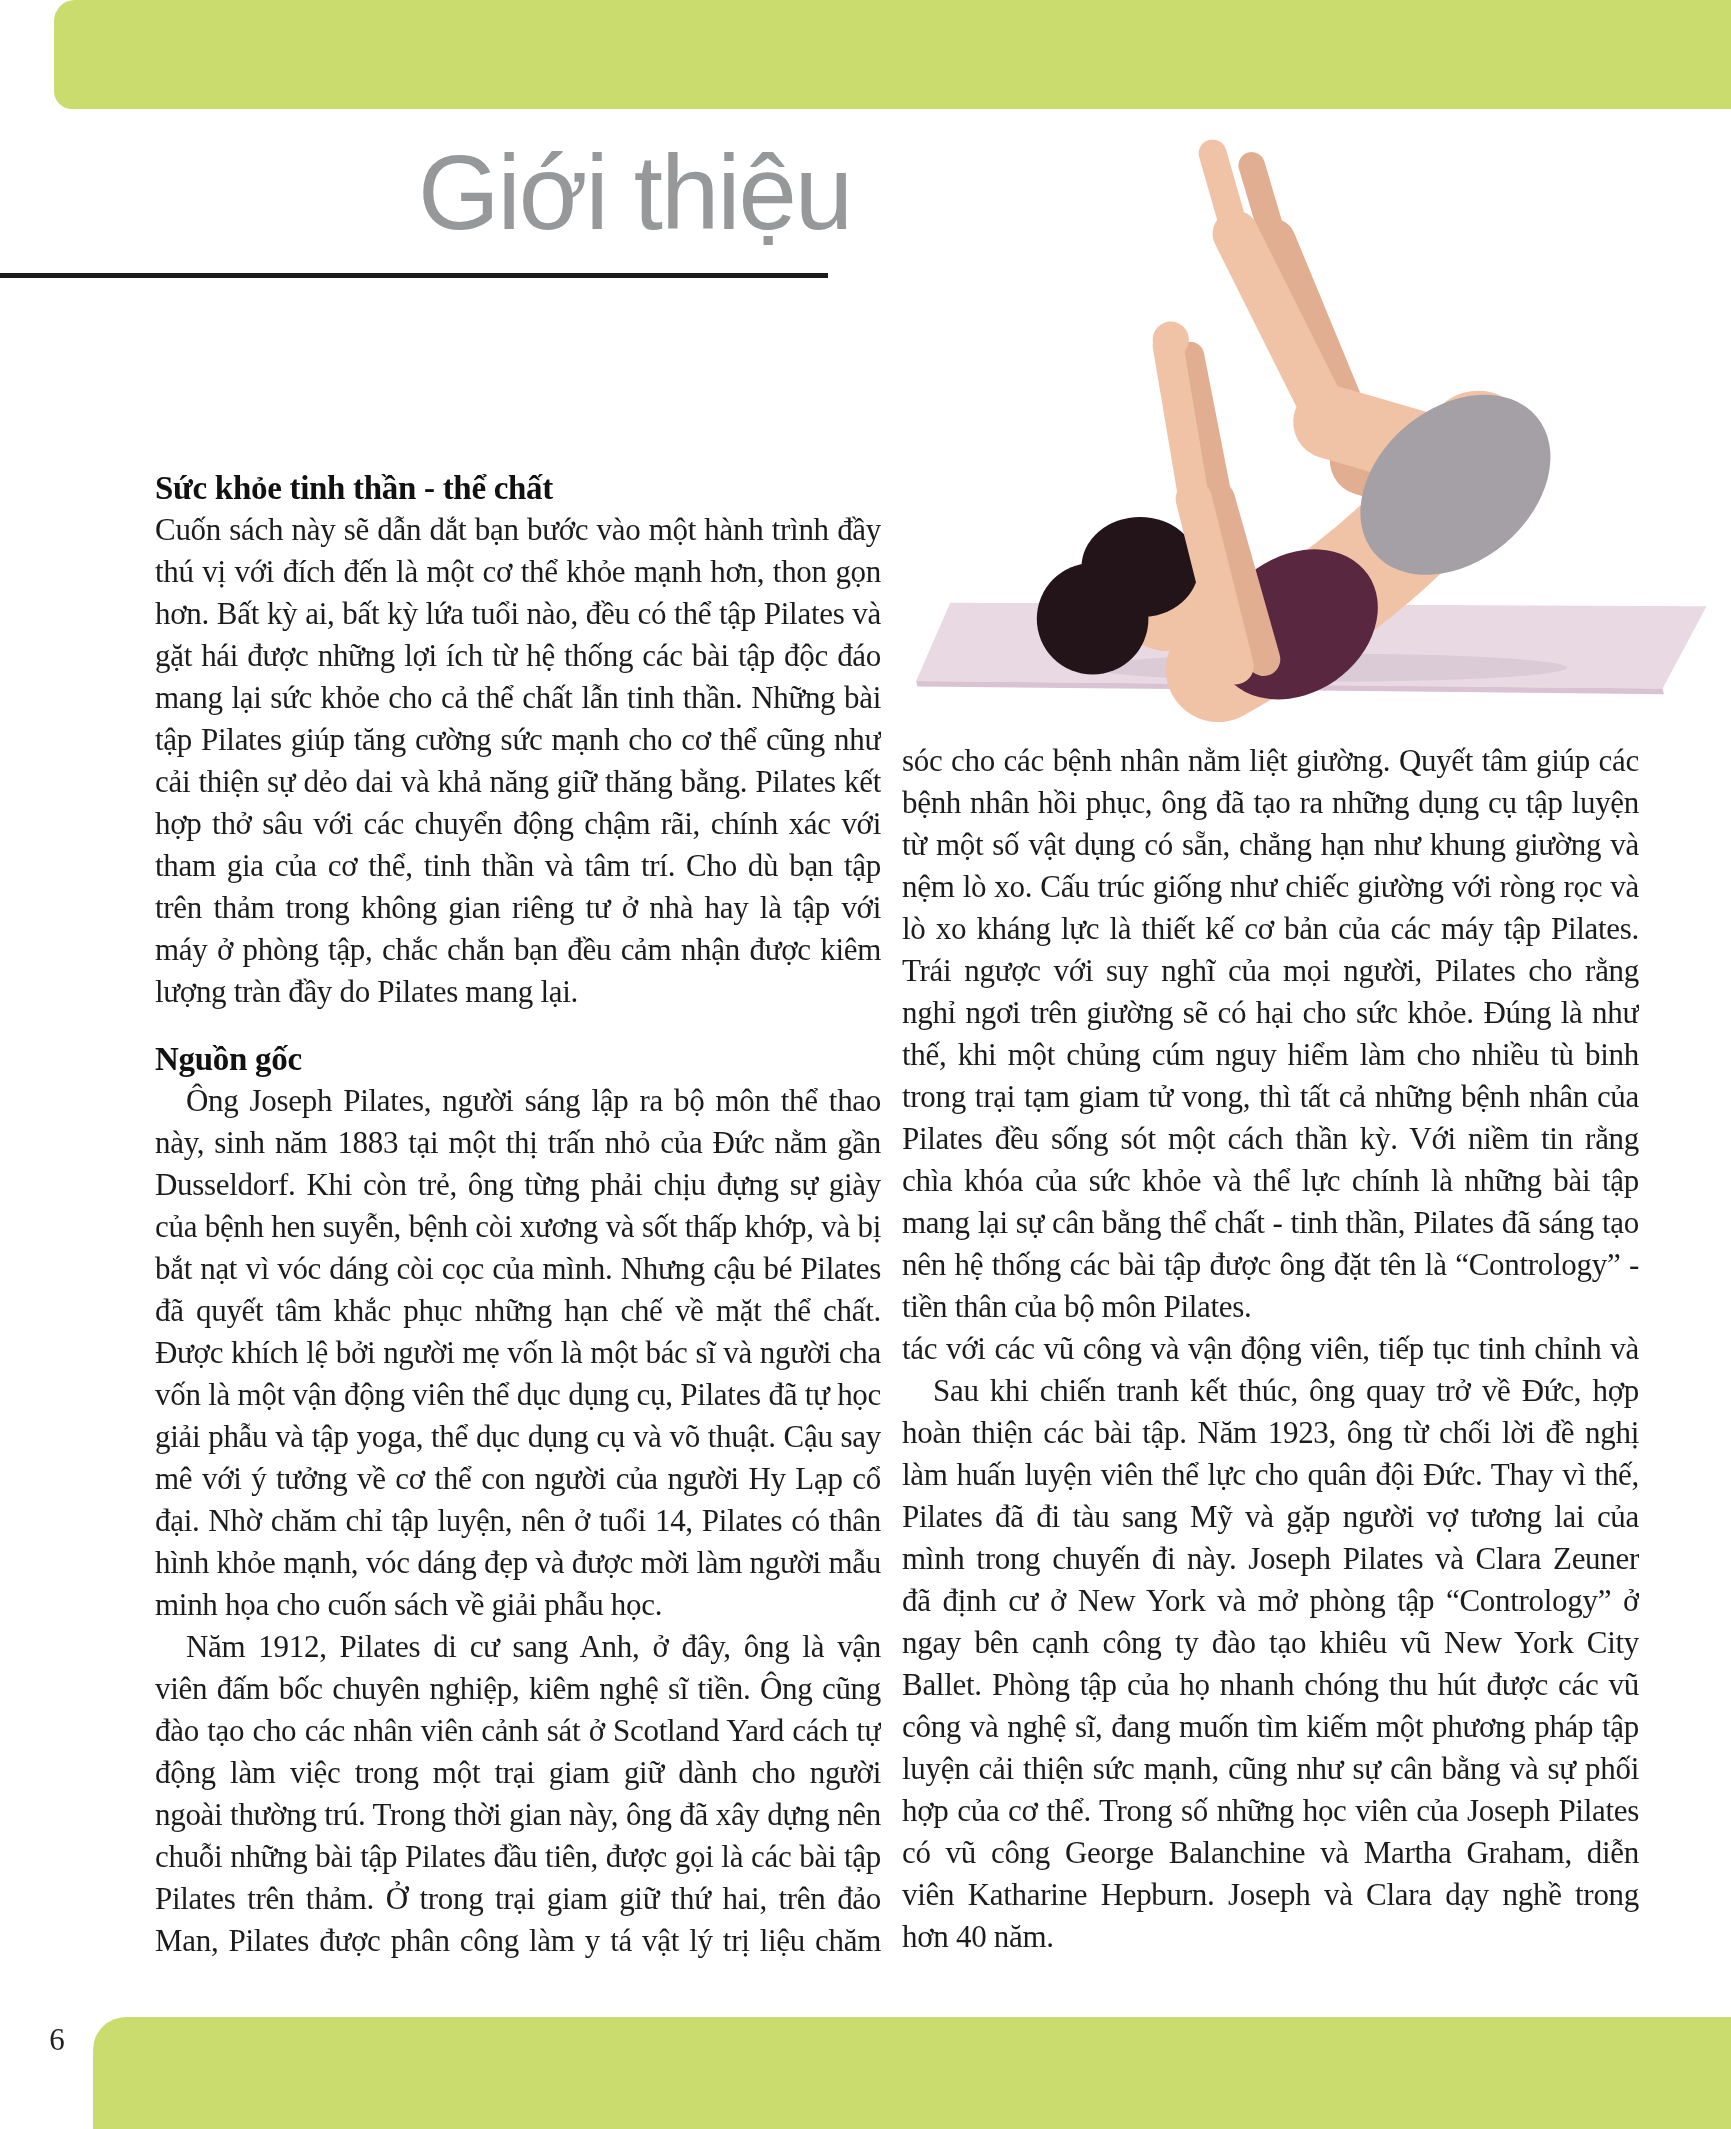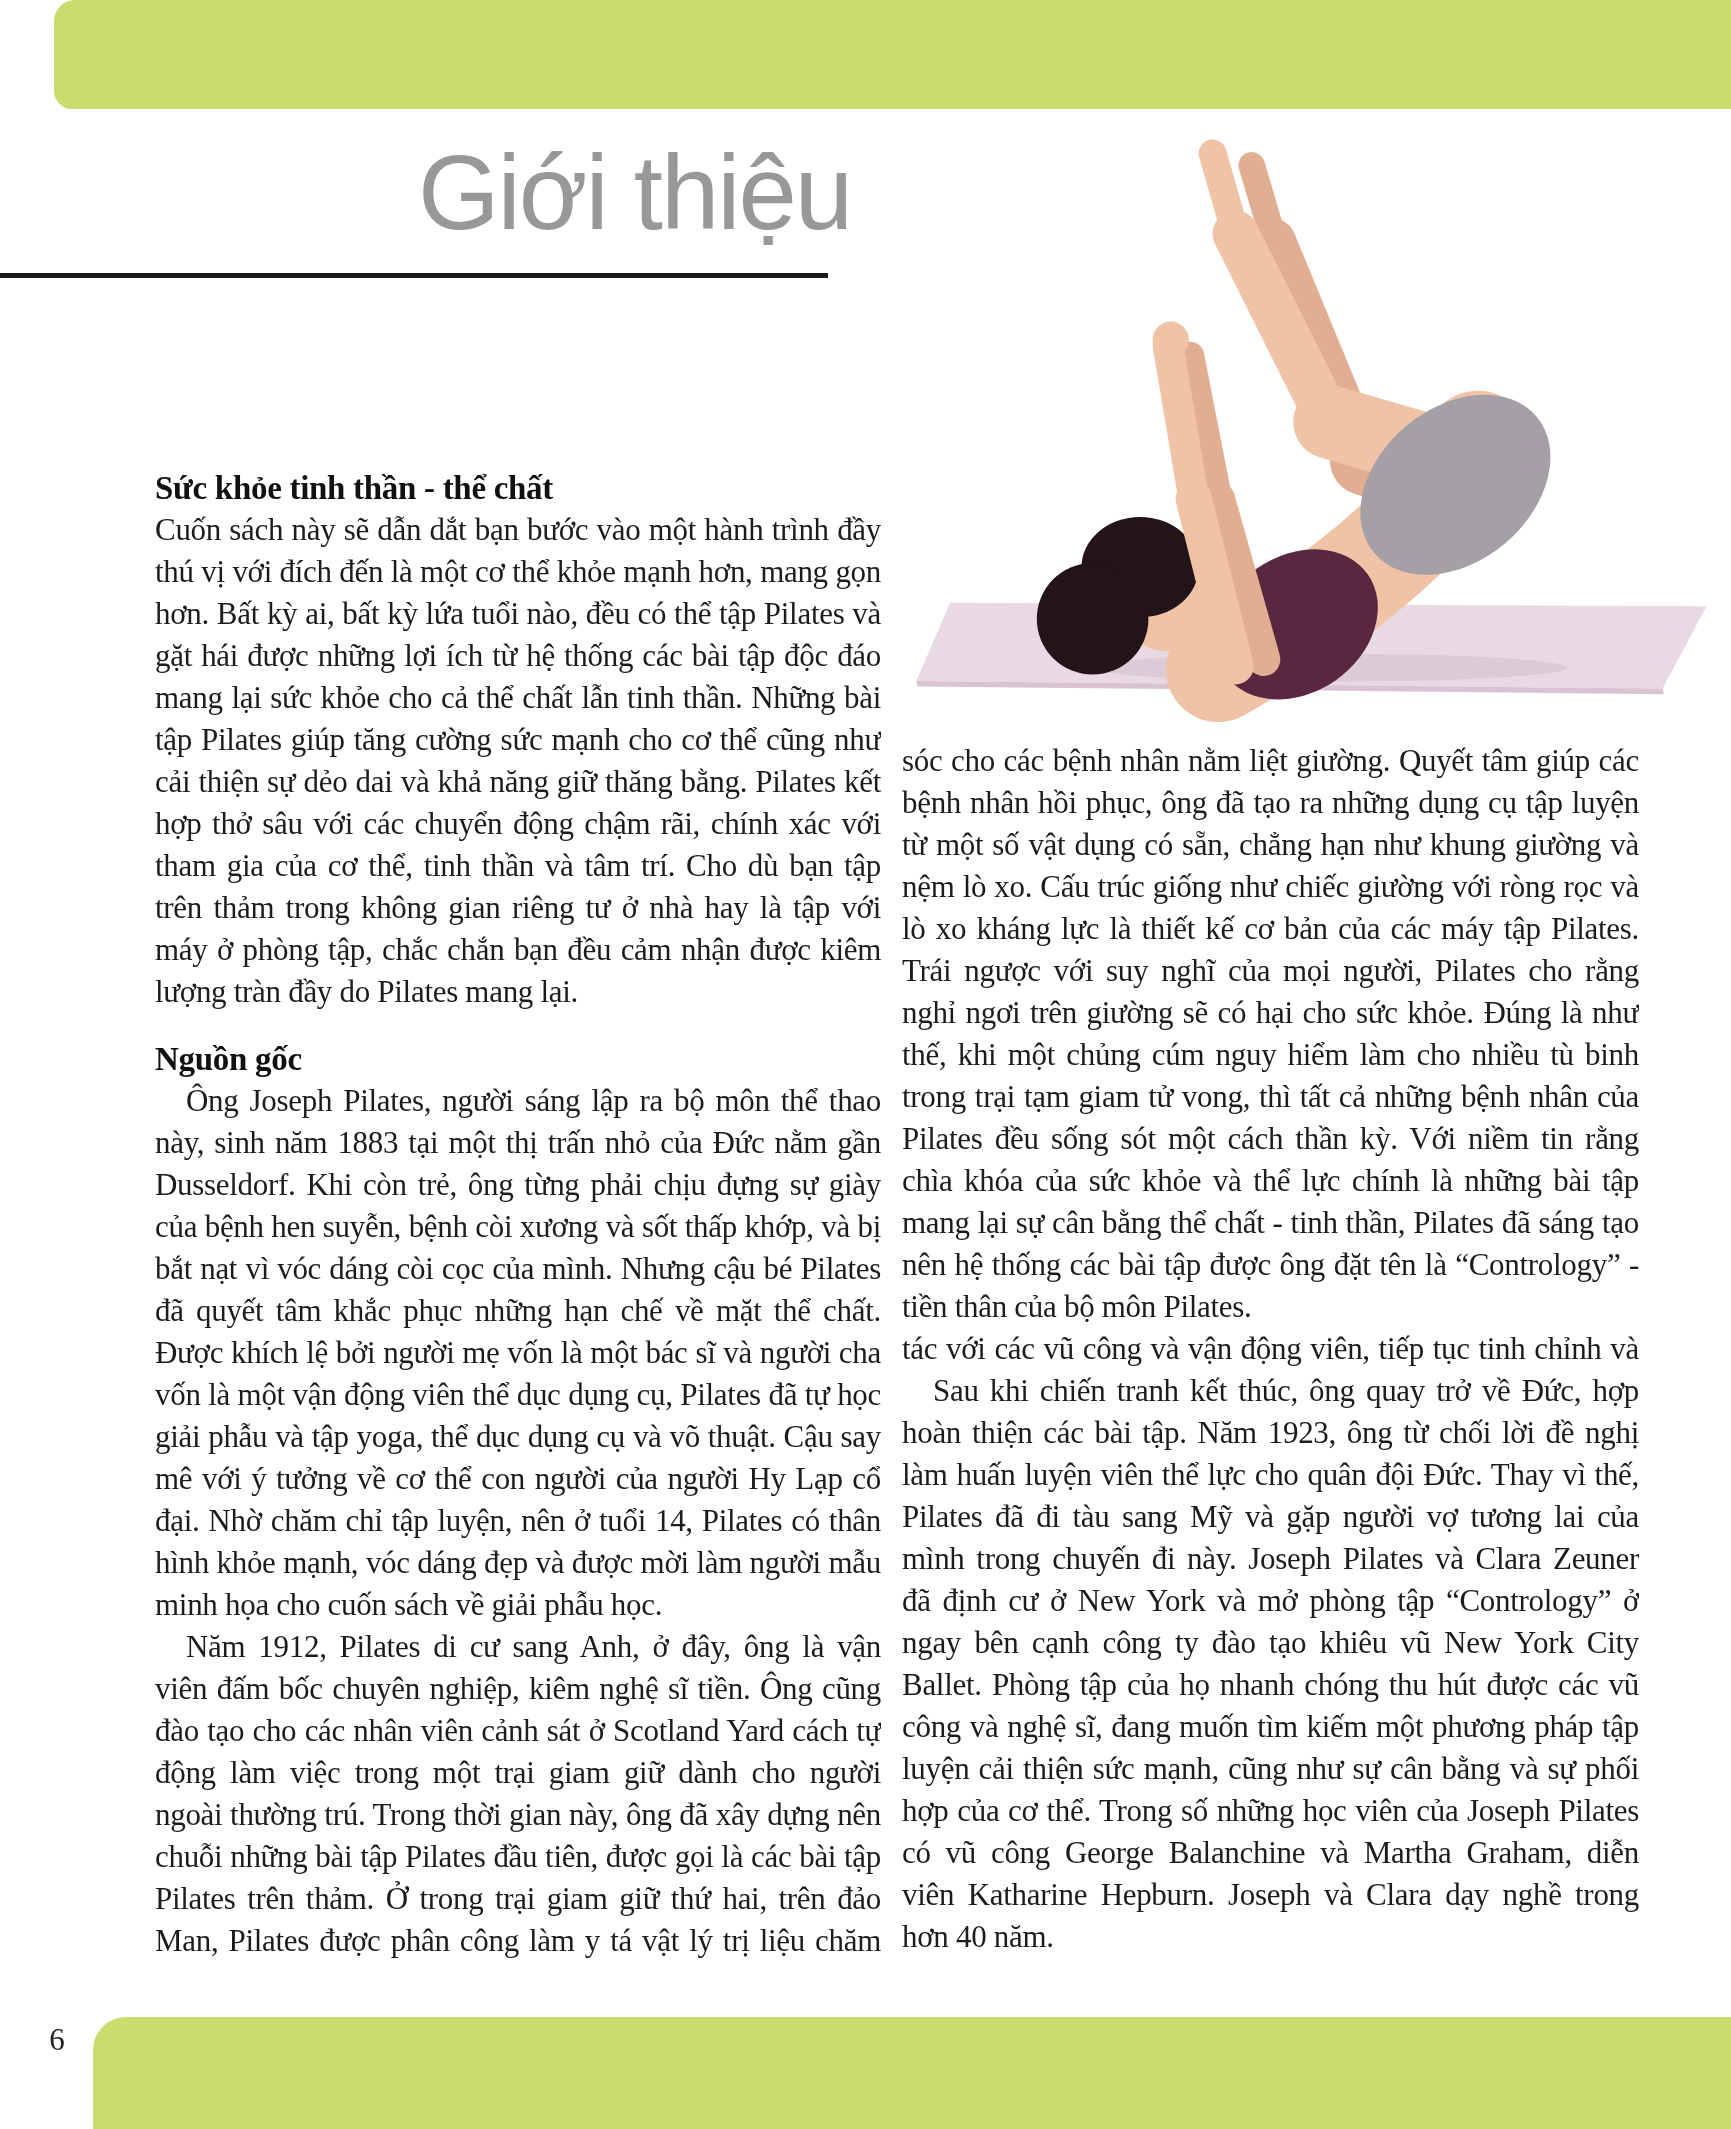--- a/index.html
+++ b/index.html
@@ -78,21 +78,21 @@
         <path d="M 505 760 L 445 520" stroke-width="52"></path>
         <path d="M 445 520 L 408 300" stroke-width="44"></path>
       </g>
       <circle cx="412" cy="292" r="26" fill="#f0c2a6"></circle>
     </svg>
   </div>
 
   <div class="col col-left">
       <div class="heading">Sức khỏe tinh thần - thể chất</div>
       <div class="line">Cuốn sách này sẽ dẫn dắt bạn bước vào một hành trình đầy</div>
-      <div class="line">thú vị với đích đến là một cơ thể khỏe mạnh hơn, mang gọn</div>
+      <div class="line">thú vị với đích đến là một cơ thể khỏe mạnh hơn, thon gọn</div>
       <div class="line">hơn. Bất kỳ ai, bất kỳ lứa tuổi nào, đều có thể tập Pilates và</div>
       <div class="line">gặt hái được những lợi ích từ hệ thống các bài tập độc đáo</div>
       <div class="line">mang lại sức khỏe cho cả thể chất lẫn tinh thần. Những bài</div>
       <div class="line">tập Pilates giúp tăng cường sức mạnh cho cơ thể cũng như</div>
       <div class="line">cải thiện sự dẻo dai và khả năng giữ thăng bằng. Pilates kết</div>
       <div class="line">hợp thở sâu với các chuyển động chậm rãi, chính xác với sự</div>
       <div class="line">tham gia của cơ thể, tinh thần và tâm trí. Cho dù bạn tập</div>
       <div class="line">trên thảm trong không gian riêng tư ở nhà hay là tập với</div>
       <div class="line">máy ở phòng tập, chắc chắn bạn đều cảm nhận được kiêm</div>
       <div class="line last">lượng tràn đầy do Pilates mang lại.</div>

